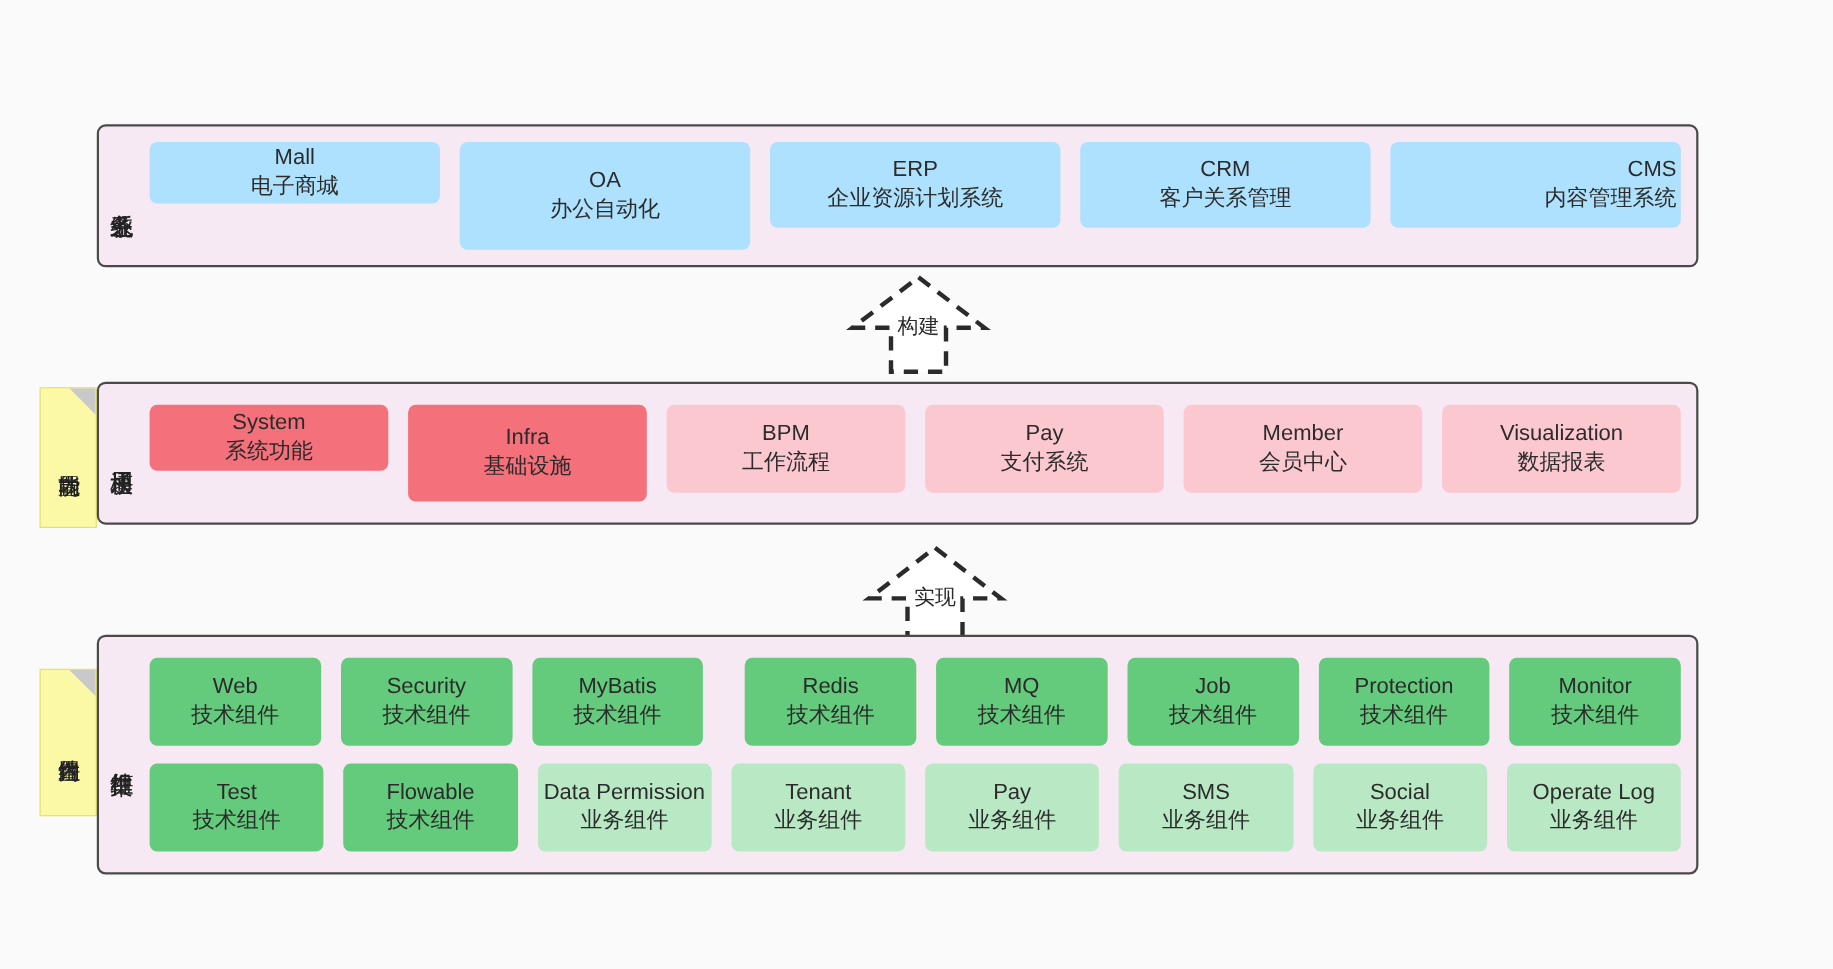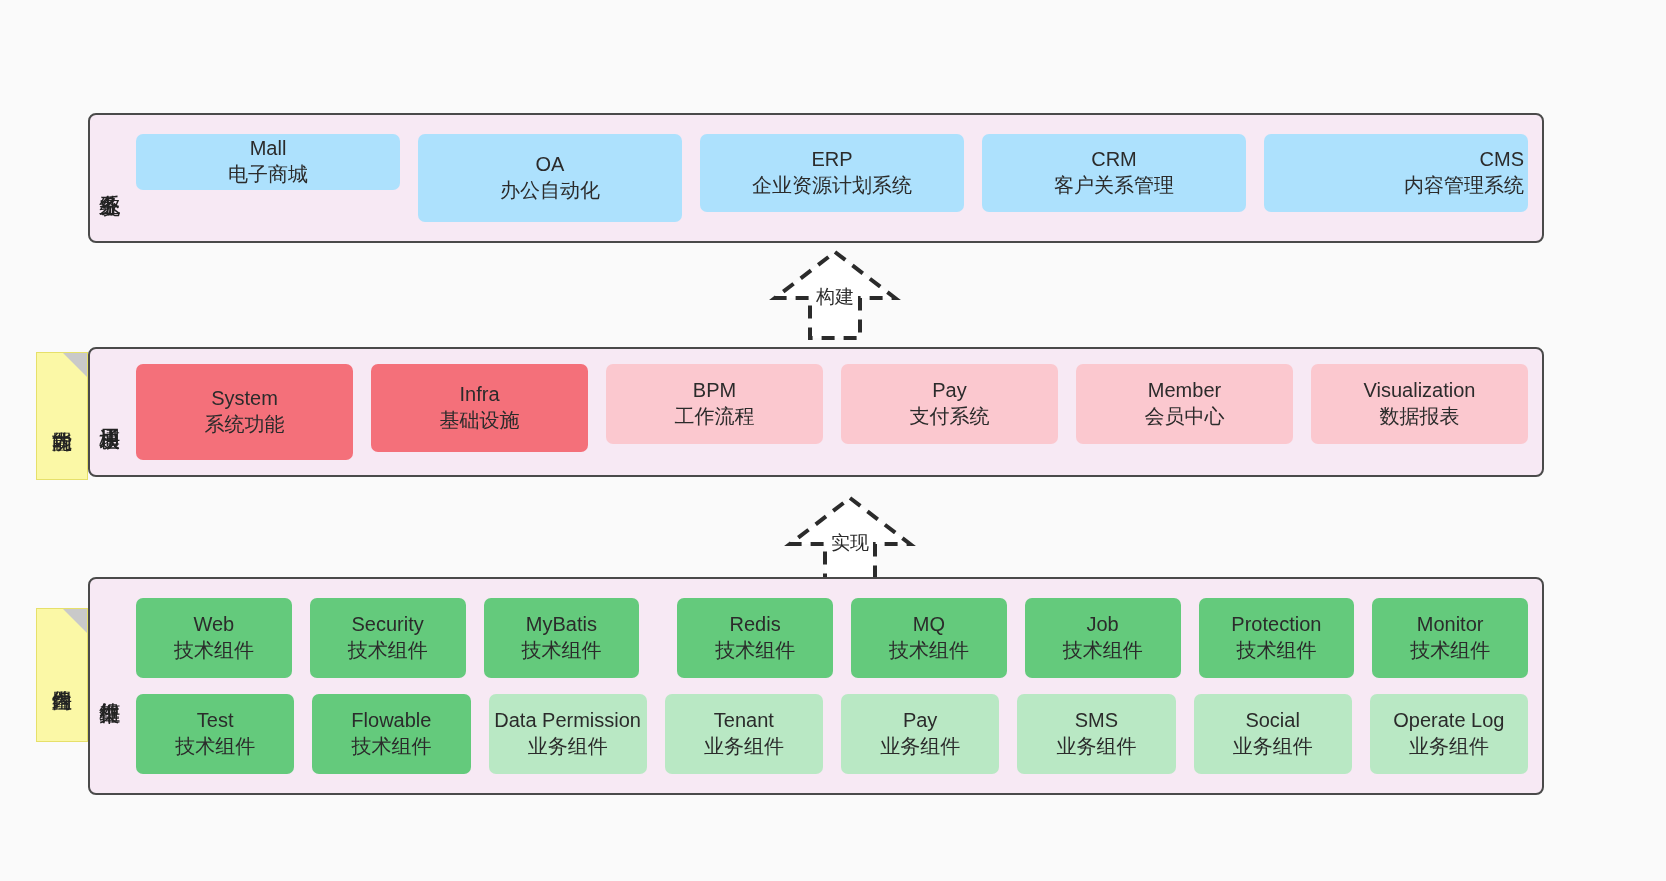--- a/index.html
+++ b/index.html
@@ -131,21 +131,21 @@
 <body>
 
 <div class="layer" id="layer-business" style="left:88px; top:113px; width:1456px; height:130px;">
   <div class="layer-title">业务系统</div>
   <div class="layer-body">
     <div class="row" id="business-row">
         <div class="card c-blue" style="height: 56px;">
           <span class="ln">Mall</span>
           <span class="ln">电子商城</span>
         </div>
-        <div class="card c-blue" style="height: 88px;">
+        <div class="card c-blue" style="height: 98px;">
           <span class="ln">OA</span>
           <span class="ln">办公自动化</span>
         </div>
         <div class="card c-blue" style="height: 78px;">
           <span class="ln">ERP</span>
           <span class="ln">企业资源计划系统</span>
         </div>
         <div class="card c-blue" style="height: 78px;">
           <span class="ln">CRM</span>
           <span class="ln">客户关系管理</span>
@@ -166,21 +166,21 @@
 </div>
 
 <div class="note" style="left:36px; top:352px; width:52px; height:128px;">
   <span>内置功能</span>
 </div>
 
 <div class="layer" id="layer-common" style="left:88px; top:347px; width:1456px; height:130px;">
   <div class="layer-title">通用模块</div>
   <div class="layer-body">
     <div class="row" id="common-row">
-        <div class="card c-red" style="height: 96px;">
+        <div class="card c-red" style="height: 60px;">
           <span class="ln">System</span>
           <span class="ln">系统功能</span>
         </div>
         <div class="card c-red" style="height: 88px;">
           <span class="ln">Infra</span>
           <span class="ln">基础设施</span>
         </div>
         <div class="card c-pink" style="height: 80px;">
           <span class="ln">BPM</span>
           <span class="ln">工作流程</span>

